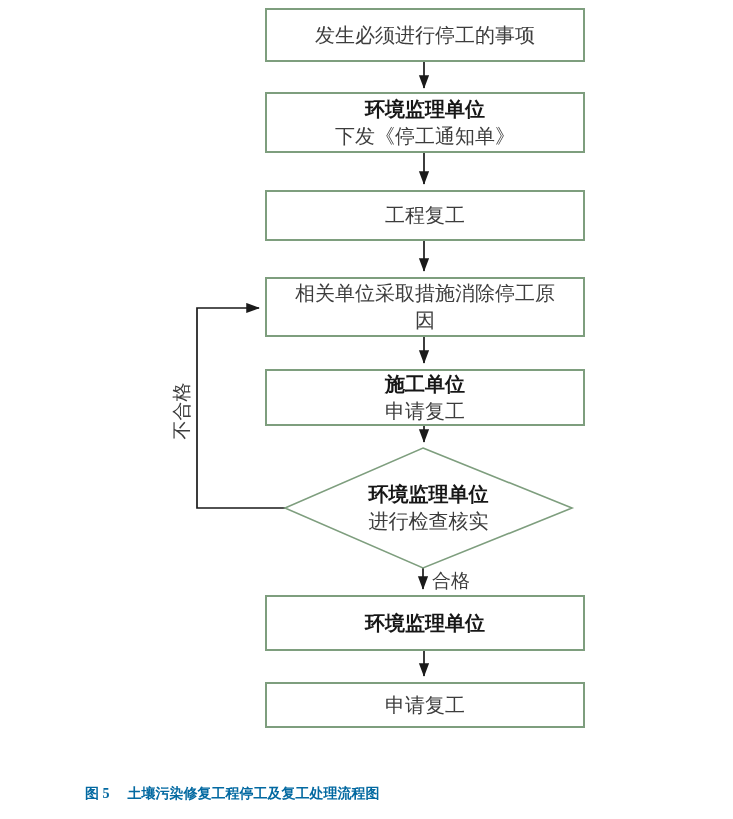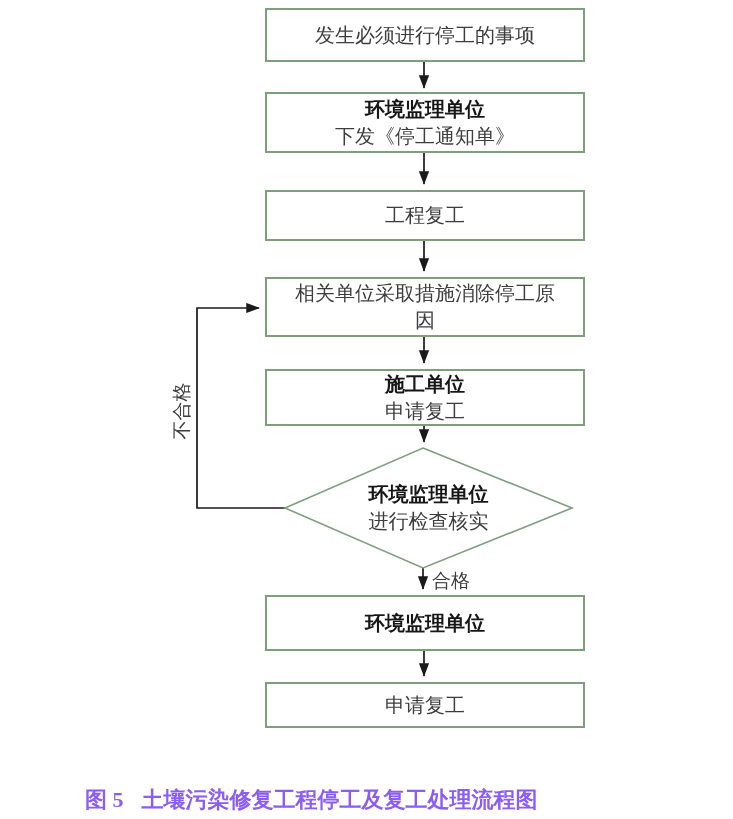--- a/index.html
+++ b/index.html
@@ -63,22 +63,22 @@
   .edge-label.vertical {
     transform: rotate(-90deg);
     transform-origin: center center;
     text-align: center;
   }
   .caption {
     position: absolute;
     left: 85px;
     top: 785px;
     font-weight: bold;
-    color: #8b5cf6;
-    font-size: 22px;
+    color: #0369a1;
+    font-size: 14px;
     white-space: nowrap;
   }
   .caption .caption-prefix {
     margin-right: 18px;
   }
 </style>
 </head>
 <body>
 
 <div class="canvas">

